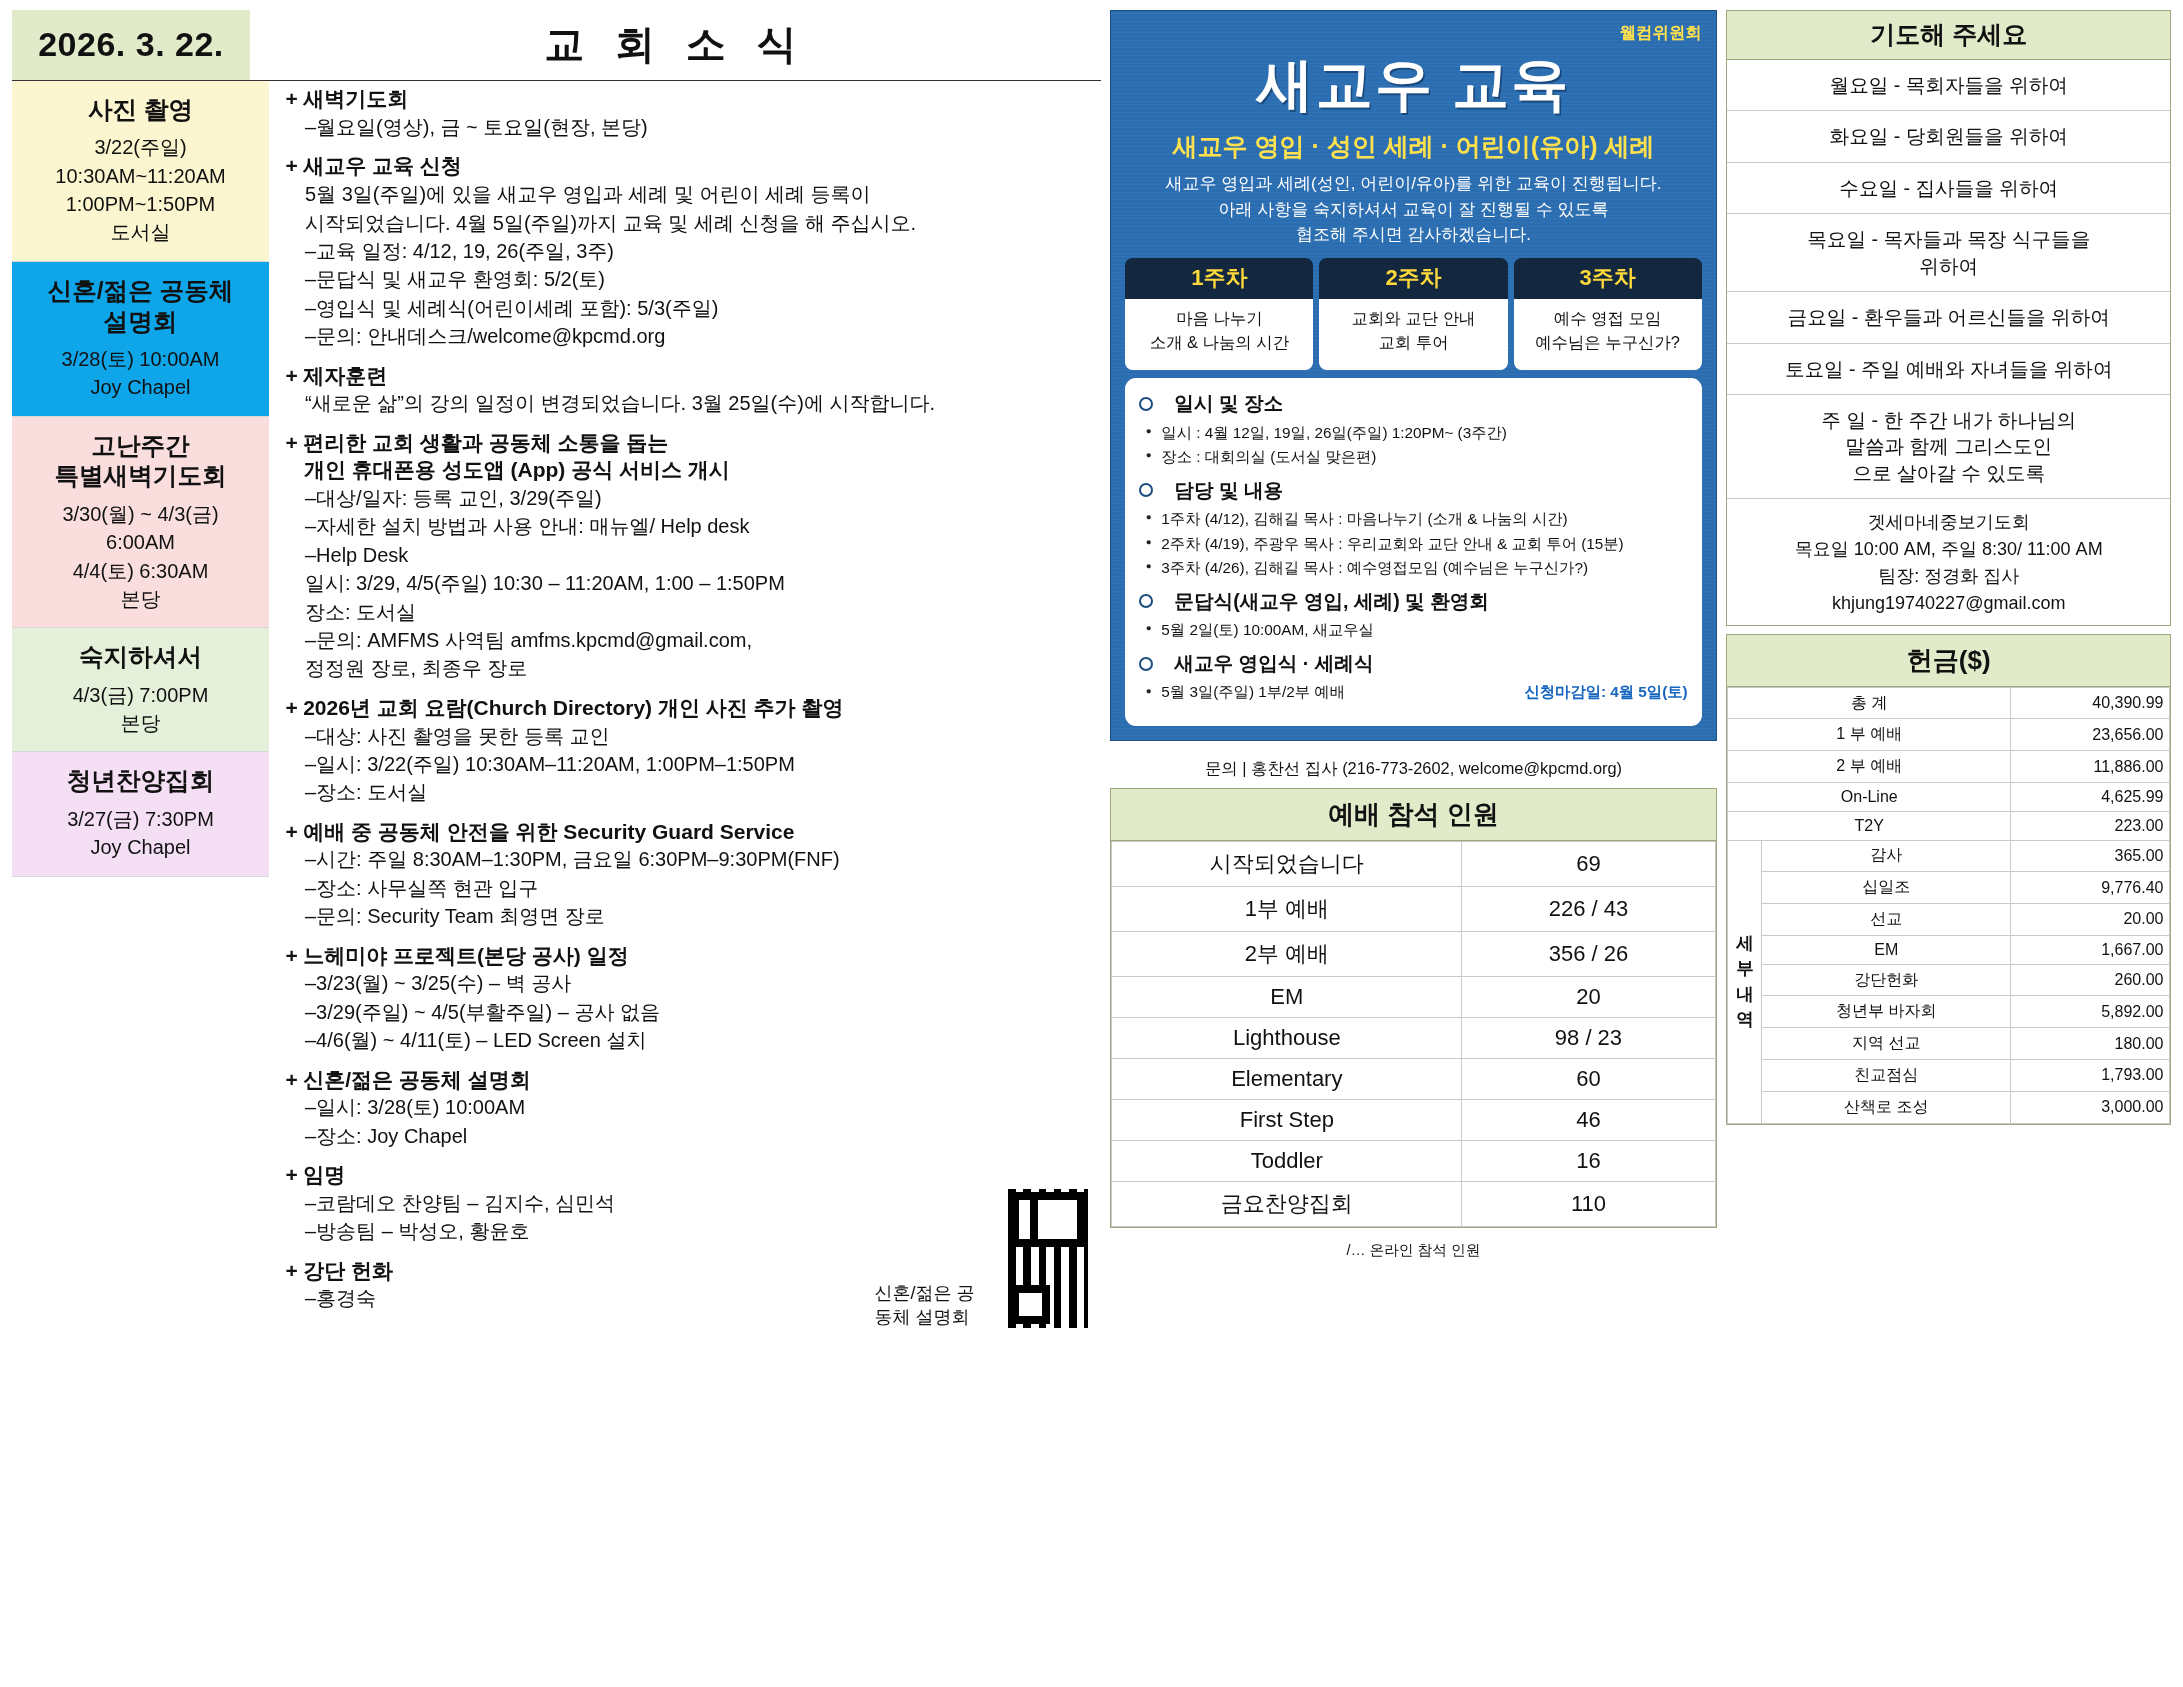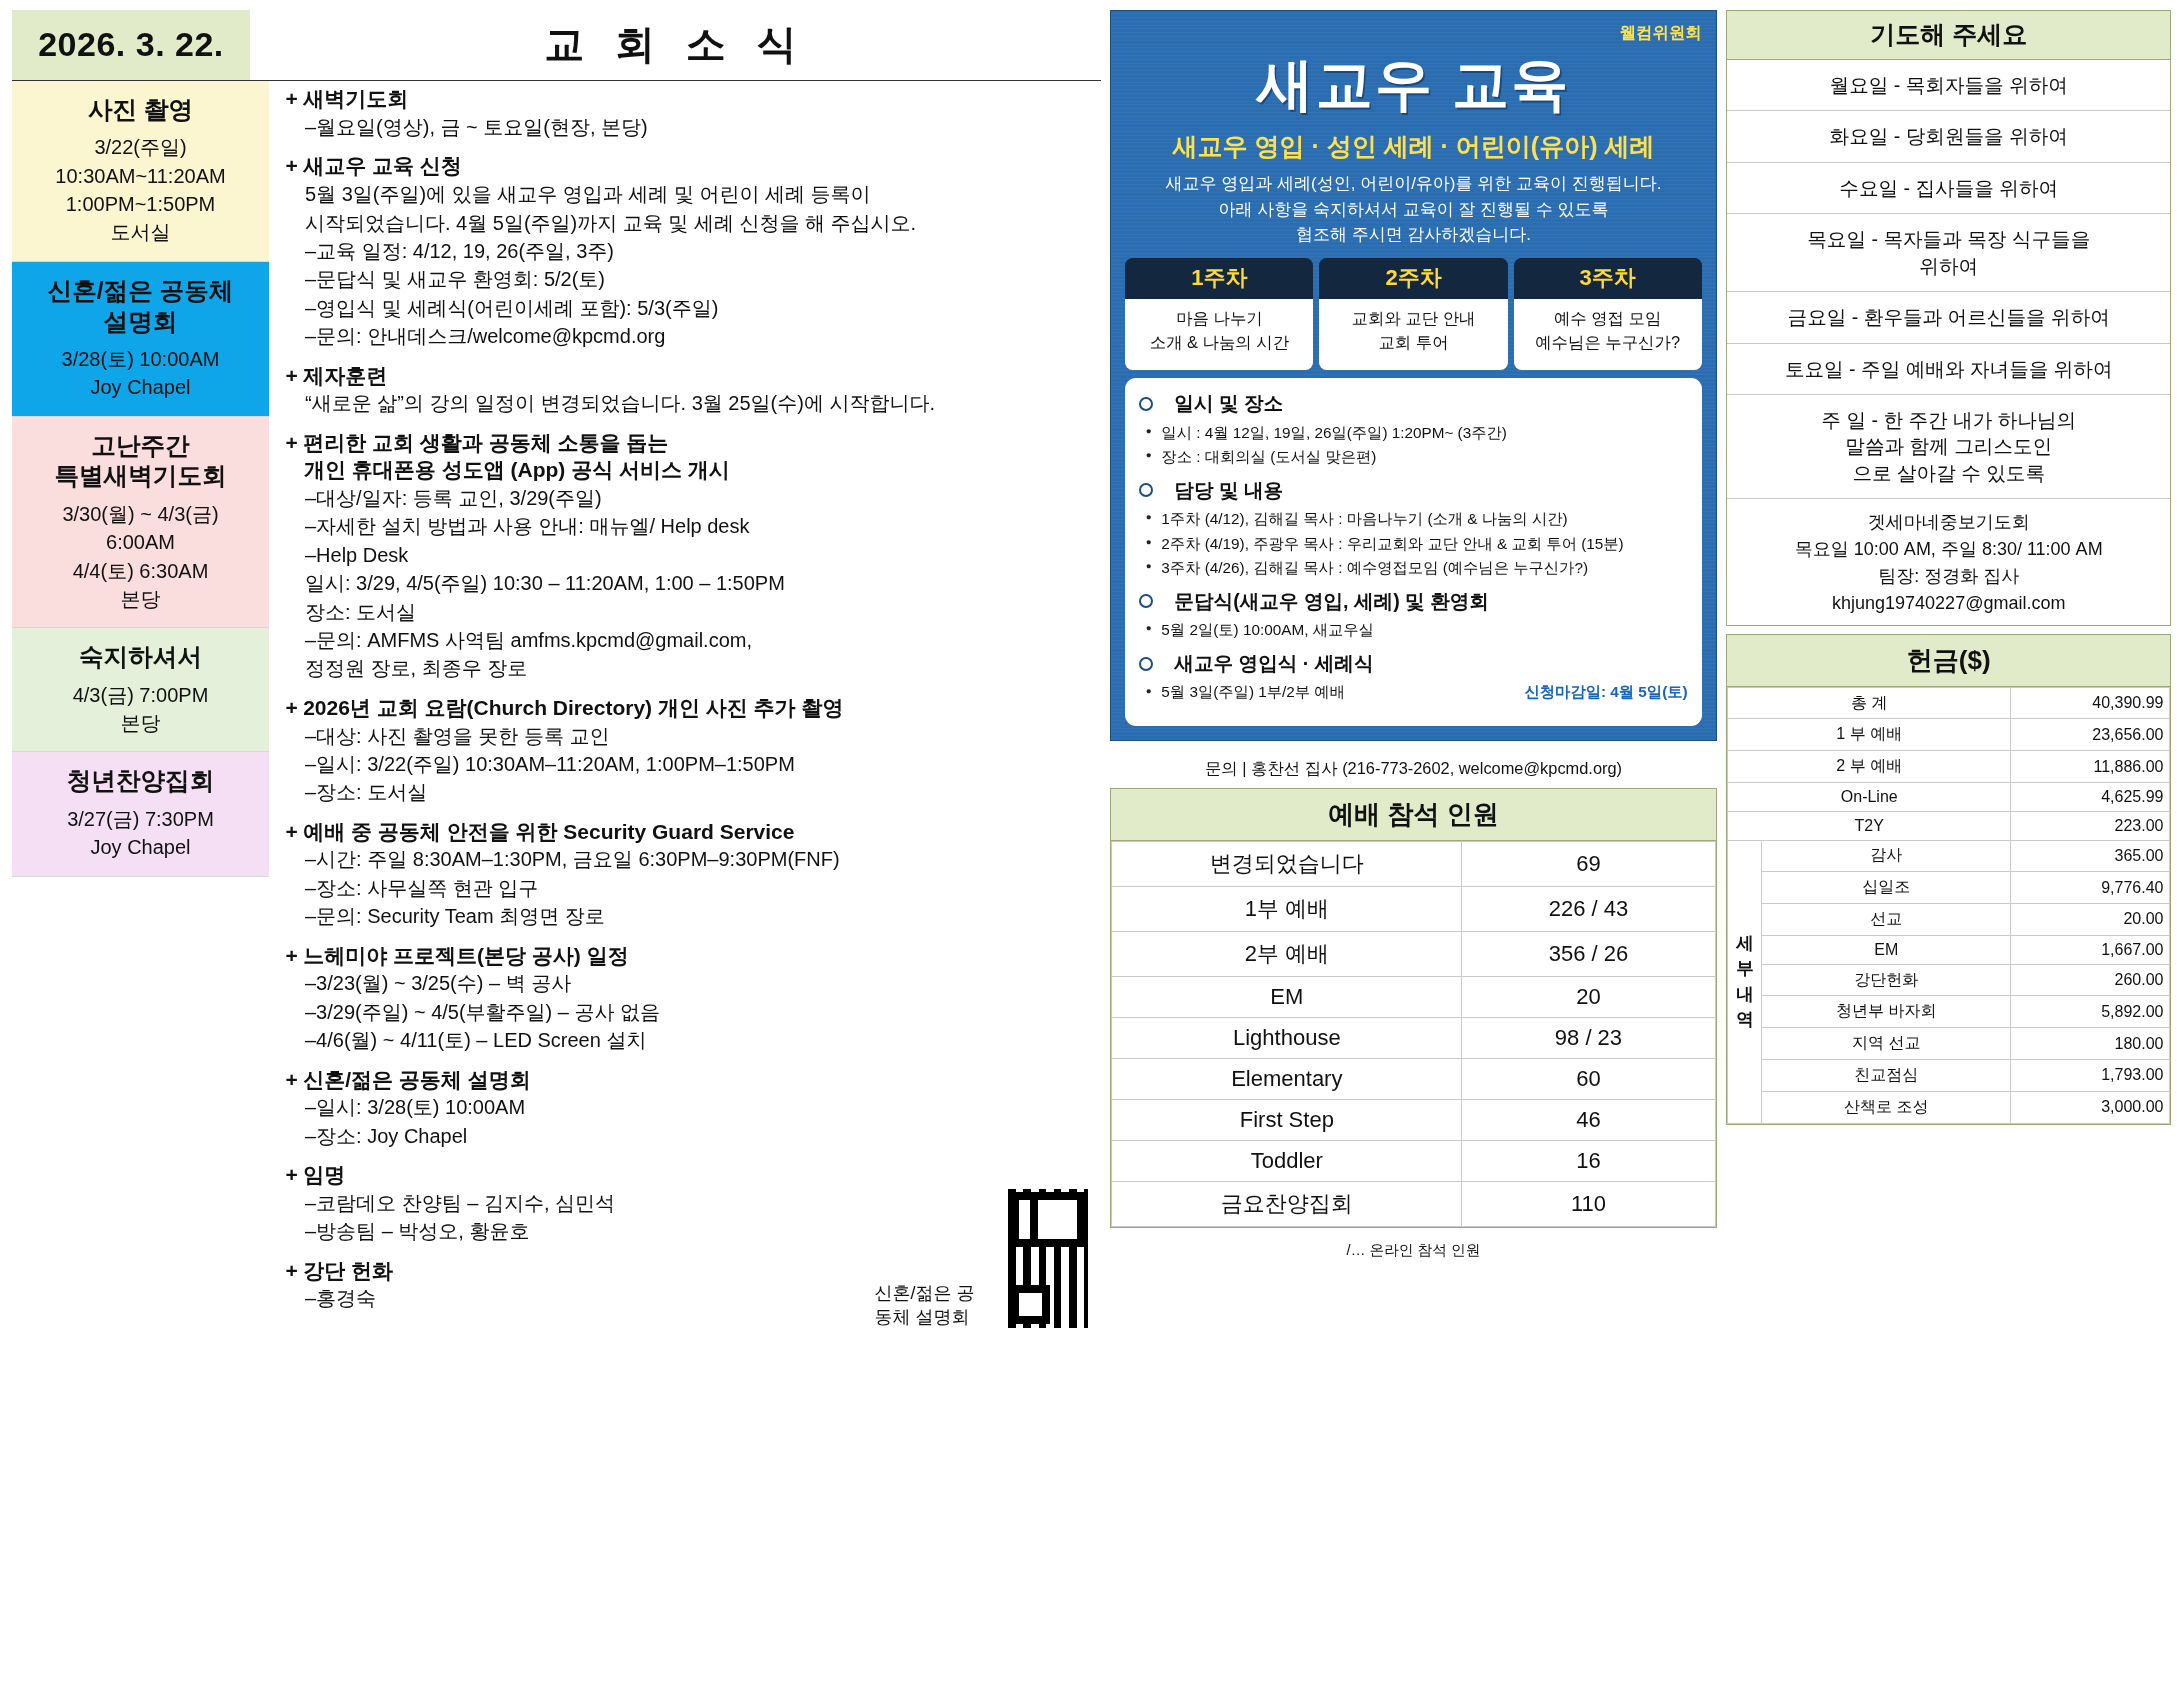--- a/index.html
+++ b/index.html
@@ -53,21 +53,21 @@
   .qr-caption { font-size:18px; padding-bottom:5.5px; }
 
   
   .middle { width:611px; display:flex; flex-direction:column; gap:8.7px; }
   .poster { background:#2a6db0; border:1.1px solid #1b4d80; padding:11px 14px 14px; color:#fff; position:relative;
             background-image:repeating-linear-gradient(0deg, rgba(255,255,255,.045) 0 1.1px, transparent 1.1px 3.8px); }
   .welcome-badge { text-align:right; color:#ffe14d; font-weight:bold; font-size:16.4px; margin-bottom:3.3px; }
   .poster h1 { margin:2.2px 0 5.5px; text-align:center; font-size:57px; font-weight:bold; letter-spacing:2.2px; text-shadow:1.6px 1.6px 0 #1a4a7d; }
   .poster h2 { margin:0 0 8.7px; text-align:center; font-size:25px; font-weight:bold; color:#ffe14d; }
   .poster .intro { text-align:center; font-size:17px; line-height:1.5; margin-bottom:9.8px; }
-  .weeks { display:flex; gap:6px; margin-bottom:8.7px;justify-content:flex-end; }
+  .weeks { display:flex; gap:6px; margin-bottom:8.7px; }
   .week { flex:1; }
   .week .wk-head { background:#13283f; color:#ffd93b; font-weight:bold; font-size:22px; text-align:center; padding:5.5px 0;
                    border-top-left-radius:7.6px; border-top-right-radius:7.6px; }
   .week .wk-body { background:#fff; color:#111; font-size:16.4px; text-align:center; padding:8.7px 3.3px; line-height:1.42;
                    border-bottom-left-radius:7.6px; border-bottom-right-radius:7.6px; min-height:71px; }
   .white-card { background:#fff; color:#111; border-radius:11px; padding:12px 14px 14px; }
   .wc-sec { margin-bottom:8.7px; }
   .wc-title { font-size:19.6px; font-weight:bold; display:flex; align-items:center; gap:21px; margin-bottom:4.4px; }
   .wc-title .bullet { display:inline-block; width:14px; height:14px; border-radius:50%; border:2.7px solid #1b4d80; }
   .wc-li { font-size:15.3px; line-height:1.45; padding-left:22px; position:relative; margin-bottom:2.2px; }
@@ -276,21 +276,21 @@
           </div>
         </div>
     </div>
     <div class="poster-foot">문의 |  홍찬선 집사 (216-773-2602, welcome@kpcmd.org)</div>
 
     <div class="attend">
       <div class="tbl-title">예배 참석 인원</div>
       <table>
           <tbody id="attend-rows">
             <tr>
-              <td class="lbl">변경되었습니다</td>
+              <td class="lbl">시작되었습니다</td>
               <td class="val">69</td>
             </tr>
             <tr>
               <td class="lbl">1부 예배</td>
               <td class="val">226 / 43</td>
             </tr>
             <tr>
               <td class="lbl">2부 예배</td>
               <td class="val">356 / 26</td>
             </tr>

